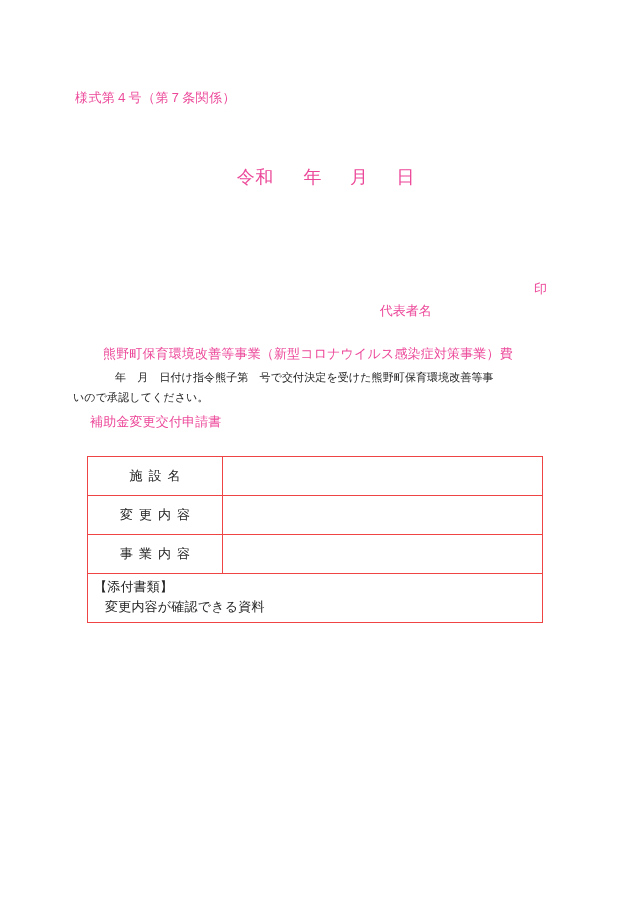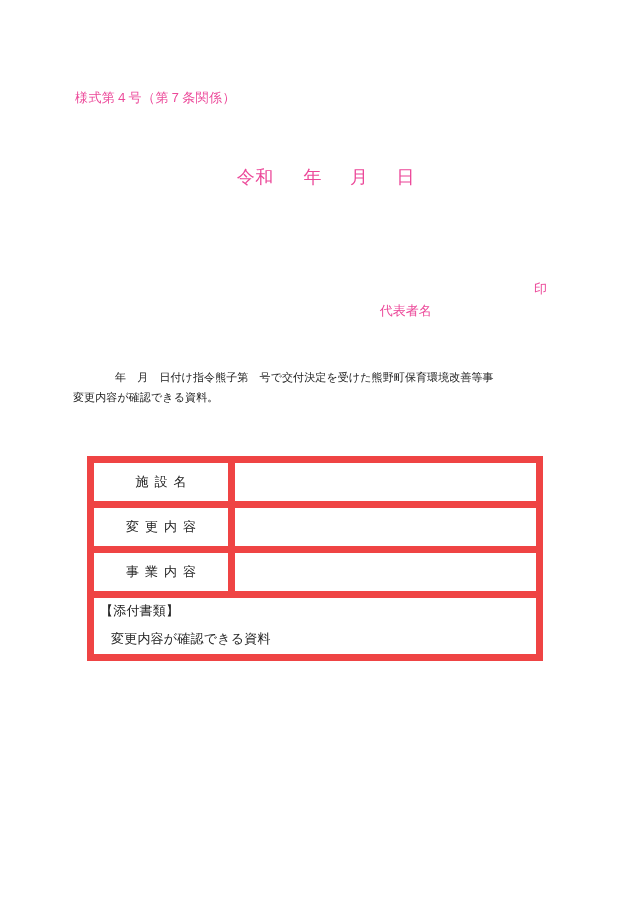--- a/index.html
+++ b/index.html
@@ -107,21 +107,21 @@
   
   #form-table {
     position: absolute;
     left: 87px;
     top: 456px;
     width: 456px;
     border-collapse: collapse;
     table-layout: fixed;
   }
   #form-table td {
-    border: 7px solid #ef4444;
+    border: 1px solid #ef4444;
     font-size: 13px;
     color: #232323;
     vertical-align: middle;
   }
   #form-table .label-cell {
     width: 126px;
     height: 38px;
     text-align: center;
     letter-spacing: 6px;
     text-indent: 6px;
@@ -129,45 +129,49 @@
   }
   #form-table .value-cell {
     height: 38px;
     padding: 0 6px;
   }
   #form-table .attach-cell {
     padding: 3px 6px 6px 6px;
     line-height: 1.5;
   }
   .attach-title { display: block; letter-spacing: 0.2px; }
-  .attach-item  { display: block; padding-left: 11px; letter-spacing: 0.2px; margin-top: 8px; }
+  .attach-item  { display: block; padding-left: 11px; letter-spacing: 0.2px; }
 </style>
 </head>
 <body>
 
 <div id="page">
 
   <div id="form-number" class="doc-text">様式第４号（第７条関係）</div>
 
   <div id="date-line" class="doc-text">
     <span class="seg">令和</span><span class="gap-wide"></span><span class="seg">年</span><span class="gap-mid"></span><span class="seg">月</span><span class="gap-mid"></span><span class="seg">日</span>
   </div>
 
 
   <div id="applicant-block" class="doc-text">
     <span id="applicant-name-row">
       <span>代表者名</span>
       <span id="seal-mark">印</span>
     </span>
   </div>
 
+  <div id="doc-title" class="doc-text">
+    <span class="line1">熊野町保育環境改善等事業（新型コロナウイルス感染症対策事業）費</span>
+    <span class="line2">補助金変更交付申請書</span>
+  </div>
 
   <div id="body-paragraph">
     <span class="bline bline1">年　月　日付け指令熊子第　号で交付決定を受けた熊野町保育環境改善等事</span>
-    <span class="bline">変更内容が確認できる資料。</span>
+    <span class="bline">いので承認してください。</span>
   </div>
 
   <table id="form-table">
     <tbody>
       <tr>
         <td class="label-cell">施設名</td>
         <td class="value-cell"></td>
       </tr>
       <tr>
         <td class="label-cell">変更内容</td>

